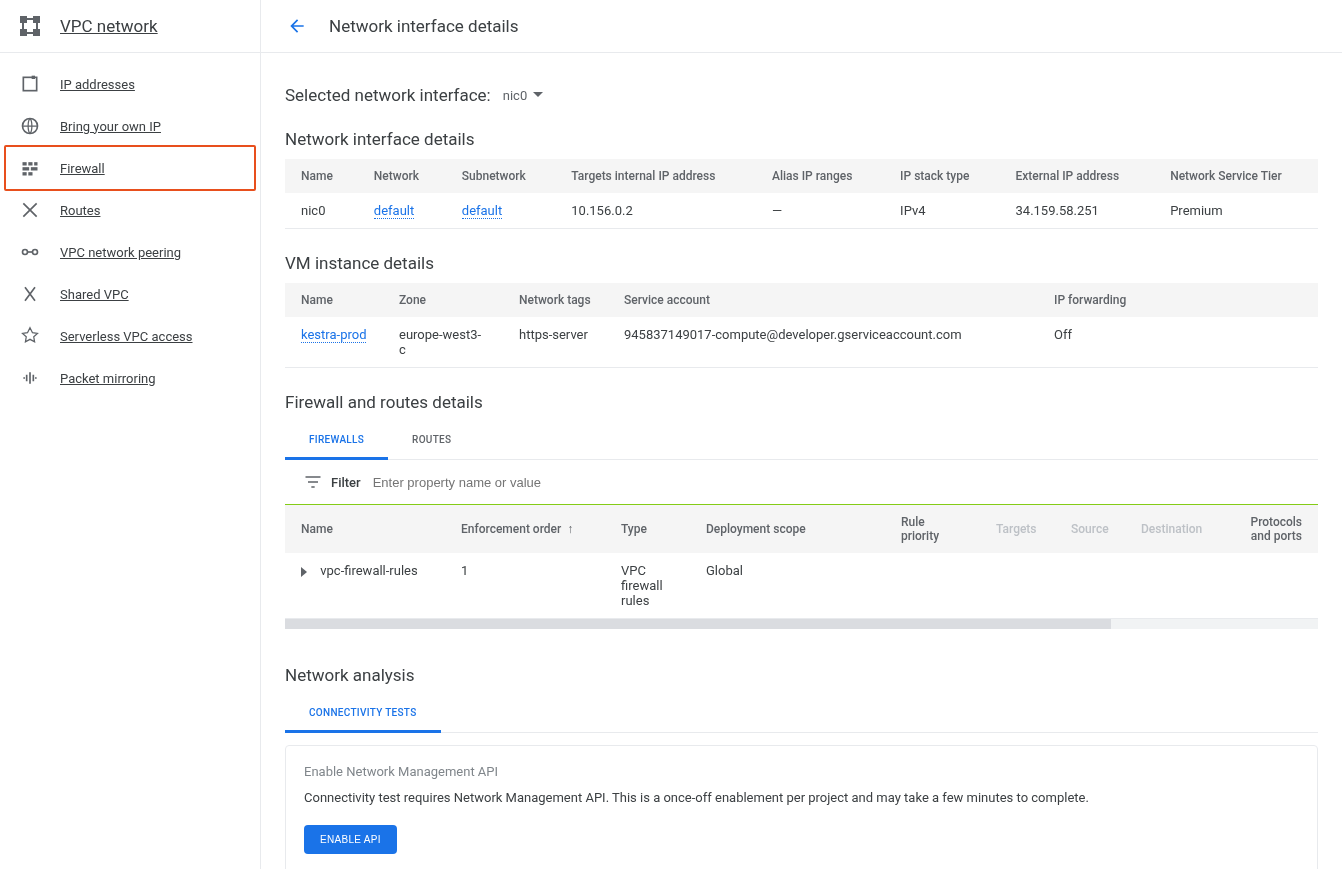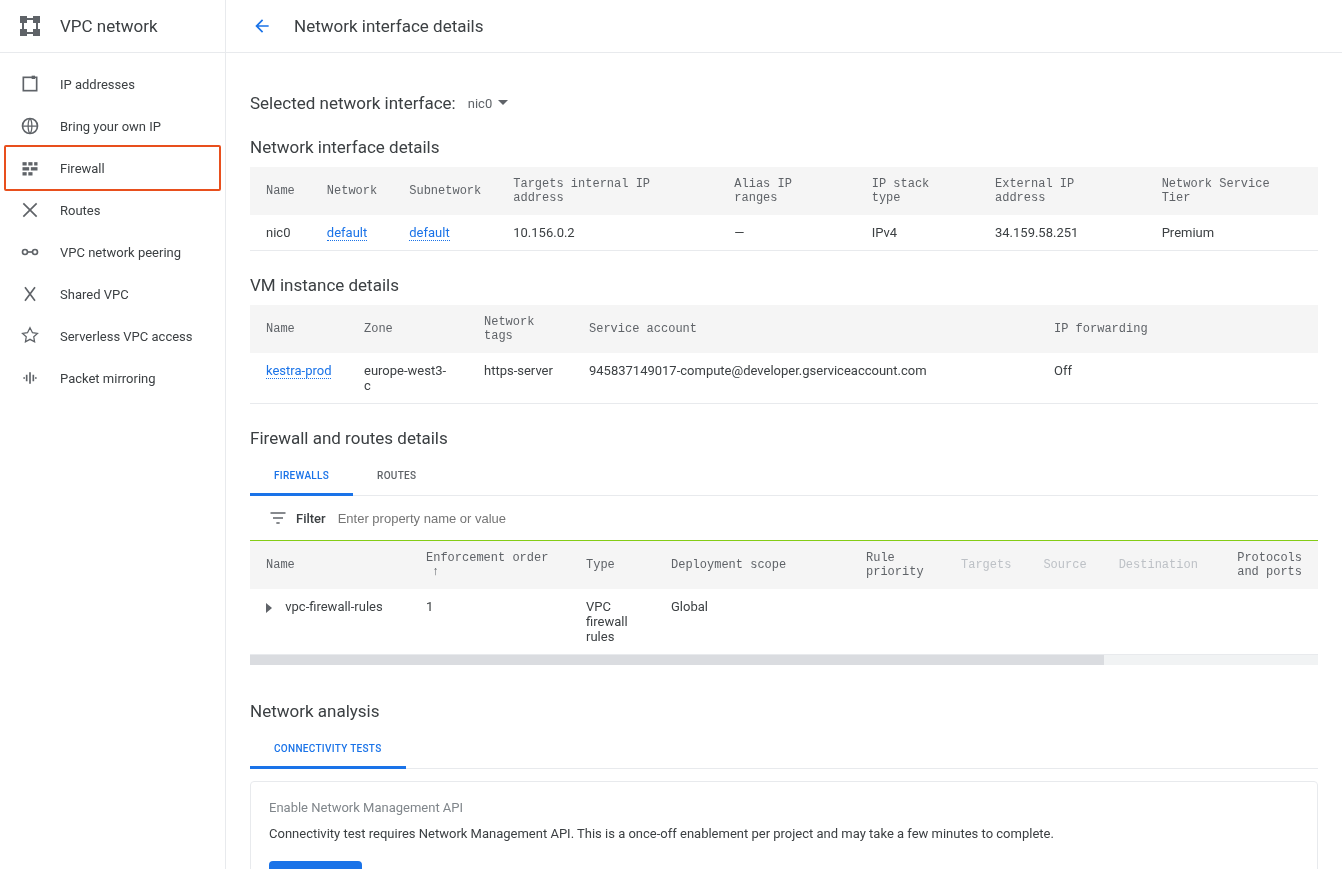--- a/index.html
+++ b/index.html
@@ -1,49 +1,49 @@
 <!DOCTYPE html>
 <html><head>
   <meta charset="utf-8">
   <style>
     * { box-sizing: border-box; margin: 0; padding: 0; }
     body { font-family: Roboto, "Helvetica Neue", Arial, sans-serif; font-size: 13px; color: #3c4043; background: #fff; }
     
     .layout { display: flex; height: 869px; width: 1342px; }
     
     
-    .sidebar { width: 226px; border-right: 1px solid #e8eaed; flex-shrink: 0; }
+    .sidebar { width: 261px; border-right: 1px solid #e8eaed; flex-shrink: 0; text-decoration: underline; }
     .sidebar-header { display: flex; align-items: center; padding: 14px 18px; border-bottom: 1px solid #e8eaed; }
     .sidebar-header .product-icon { width: 24px; height: 24px; margin-right: 18px; }
     .sidebar-title { font-size: 17px; color: #3c4043; font-weight: 400; }
     .sidebar-nav { padding: 10px 6px; }
     .nav-item { display: flex; align-items: center; padding: 11px 14px; cursor: pointer; border-radius: 2px; }
     .nav-icon { width: 20px; height: 20px; margin-right: 20px; fill: #5f6368; flex-shrink: 0; }
     .nav-label { font-size: 13px; color: #3c4043; }
     .nav-item.highlighted { border: 2px solid #e84f1d; border-radius: 2px; margin: -2px; }
     
     
     .main { flex: 1; overflow-y: auto; padding-bottom: 40px; }
     .page-header { display: flex; align-items: center; padding: 14px 24px; border-bottom: 1px solid #e8eaed; }
     .back-btn { width: 24px; height: 24px; display: flex; align-items: center; justify-content: center; cursor: pointer; margin-right: 20px; }
     .back-btn svg { fill: #1a73e8; width: 20px; height: 20px; }
     .page-title { font-size: 17px; color: #3c4043; }
     
     .content { padding: 20px 24px 0; }
     .section { margin-bottom: 24px; }
-    .selected-row { display: flex; align-items: center; margin: 20px 0 24px; }
+    .selected-row { display: flex; align-items: center; margin: 12px 0 24px; }
     .selected-label { font-size: 17px; color: #3c4043; margin-right: 12px; }
     .dropdown { display: inline-flex; align-items: center; color: #5f6368; font-size: 13px; cursor: pointer; }
     .dropdown svg { width: 10px; height: 10px; margin-left: 6px; fill: #5f6368; }
     
     .section-title { font-size: 17px; color: #3c4043; margin-bottom: 10px; }
     
     table { width: 100%; border-collapse: collapse; font-size: 13px; }
     thead tr { background: #f5f5f5; }
-    th { text-align: left; font-weight: 500; color: #5f6368; padding: 10px 16px; font-size: 12px; font-family: Liberation Mono, monospace; }
+    th { text-align: left; font-weight: 500; color: #5f6368; padding: 10px 16px; font-size: 12px; }
     td { padding: 10px 16px; border-bottom: 1px solid #e8eaed; color: #3c4043; vertical-align: top; }
     thead th:first-child, tbody td:first-child { padding-left: 16px; }
     .link { color: #1a73e8; text-decoration: none; border-bottom: 1px dotted #1a73e8; cursor: pointer; }
     
     
     .tabs { display: flex; border-bottom: 1px solid #e8eaed; margin-top: 8px; }
     .tab { padding: 12px 24px; font-size: 10px; font-weight: 500; color: #5f6368; cursor: pointer; letter-spacing: 0.3px; }
     .tab.active { color: #1a73e8; border-bottom: 3px solid #1a73e8; margin-bottom: -1px; }
     
     

